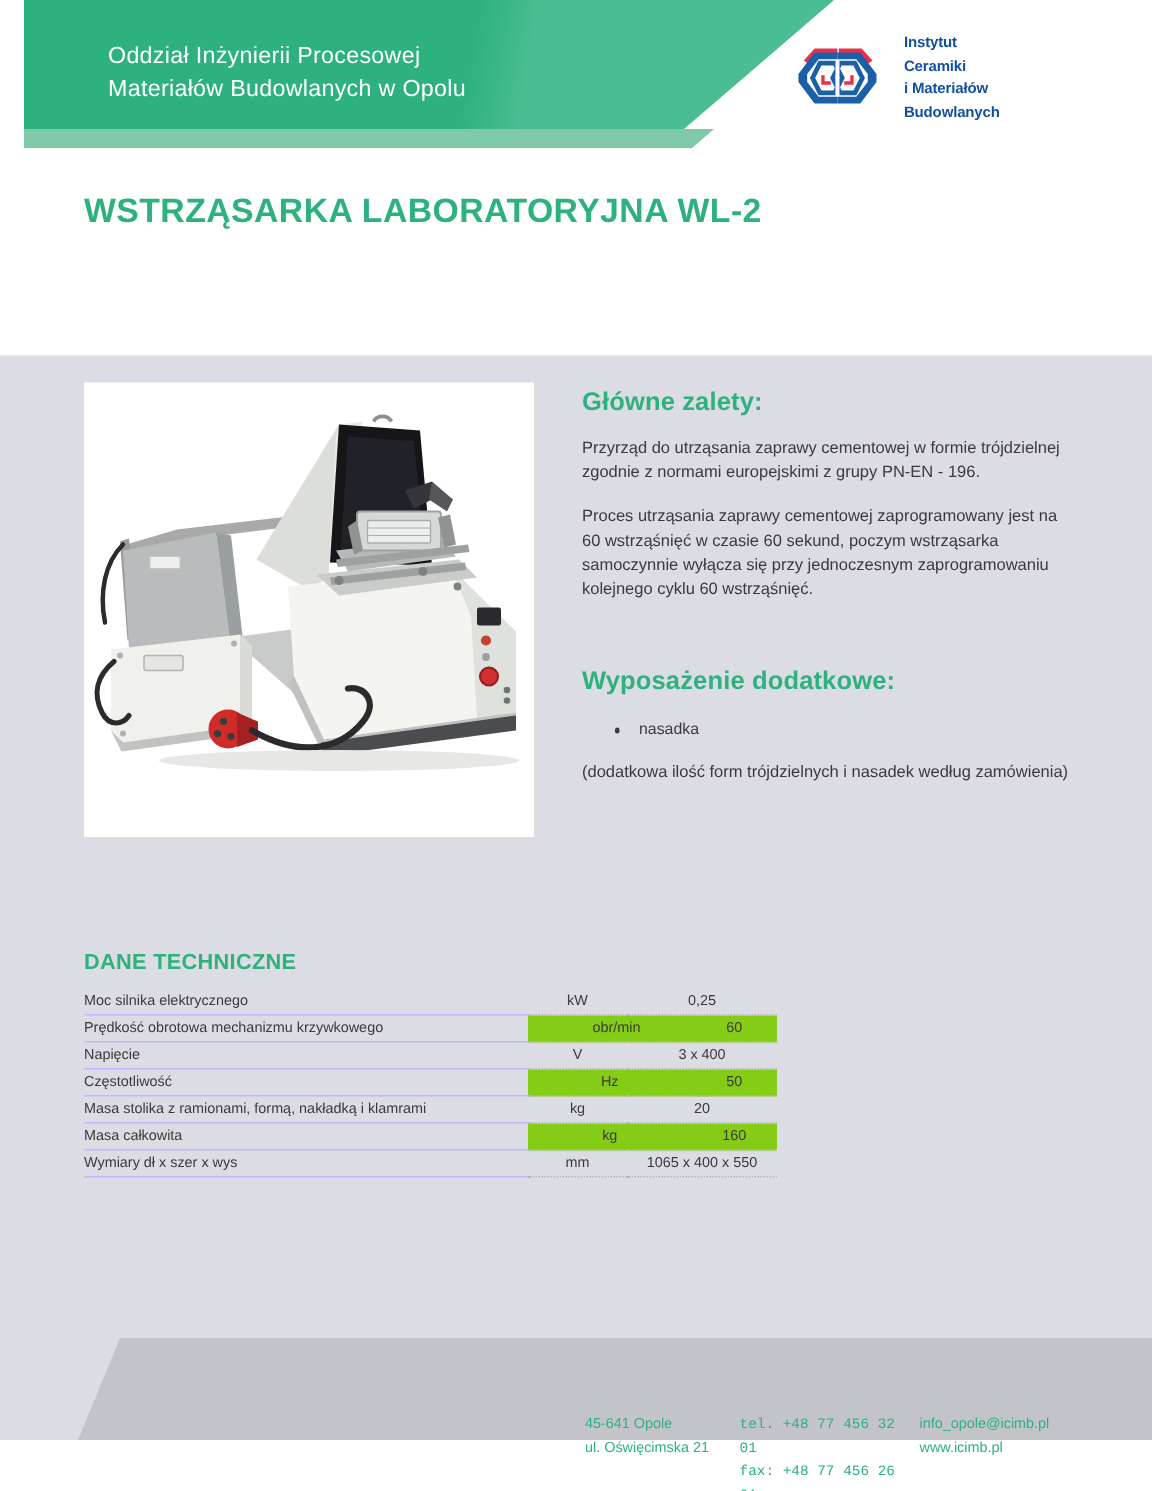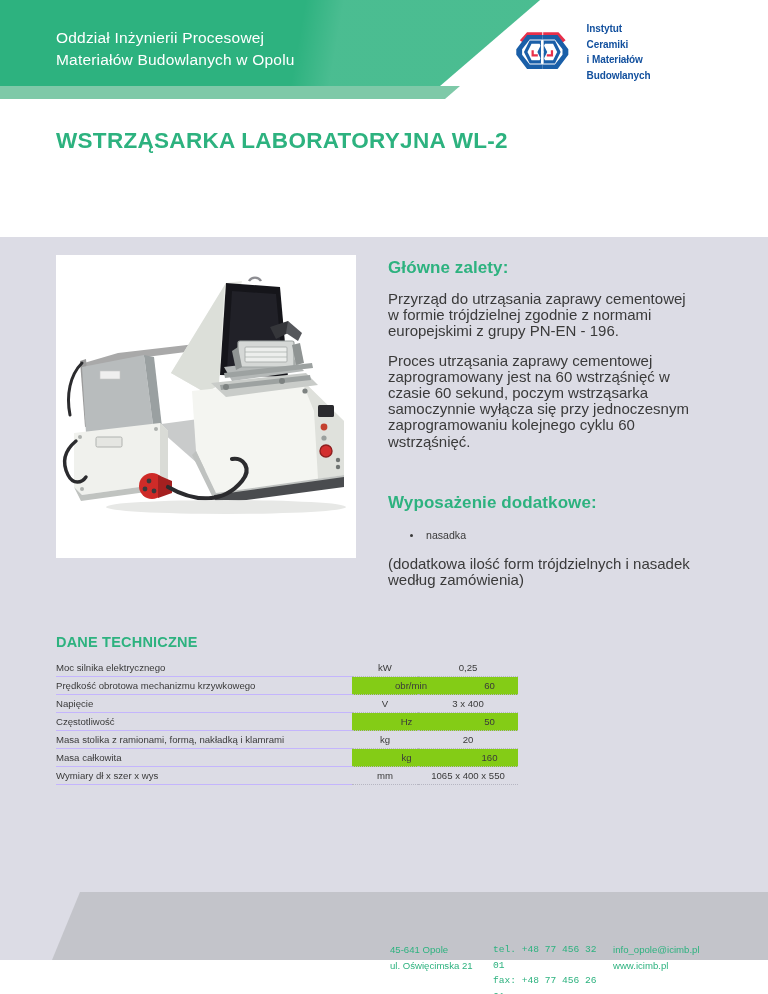--- a/index.html
+++ b/index.html
@@ -11,21 +11,21 @@
     height: 994px;
     background: #ffffff;
     font-family: "Liberation Sans", sans-serif;
     position: relative;
     overflow: hidden;
   }
 
   
   .header {
     position: absolute;
-    left: 0; top: 0;
+    left: 16px; top: 0;
     width: 620px;
     height: 100px;
     background: #ffffff;
   }
   .header-green-main {
     position: absolute;
     left: 0; top: 0;
     width: 540px;
     height: 86px;
     background: #2db27f;
@@ -115,23 +115,23 @@
   }
   .sect-heading {
     color: #2db27f;
     font-size: 17px;
     font-weight: bold;
     margin: 0 0 13px 0;
     letter-spacing: 0.1px;
   }
   .para {
     color: #3a3a3a;
-    font-size: 15px;
+    font-size: 11px;
     line-height: 16.2px;
-    margin: 0 16px 13px 0;
+    margin: 0 0 13px 0;
   }
   .para:last-child { margin-bottom: 0; }
   .bullets {
     margin: 0 0 11px 0;
     padding: 0 0 0 22px;
     list-style: none;
   }
   .bullets li {
     color: #3a3a3a;
     font-size: 10.6px;

